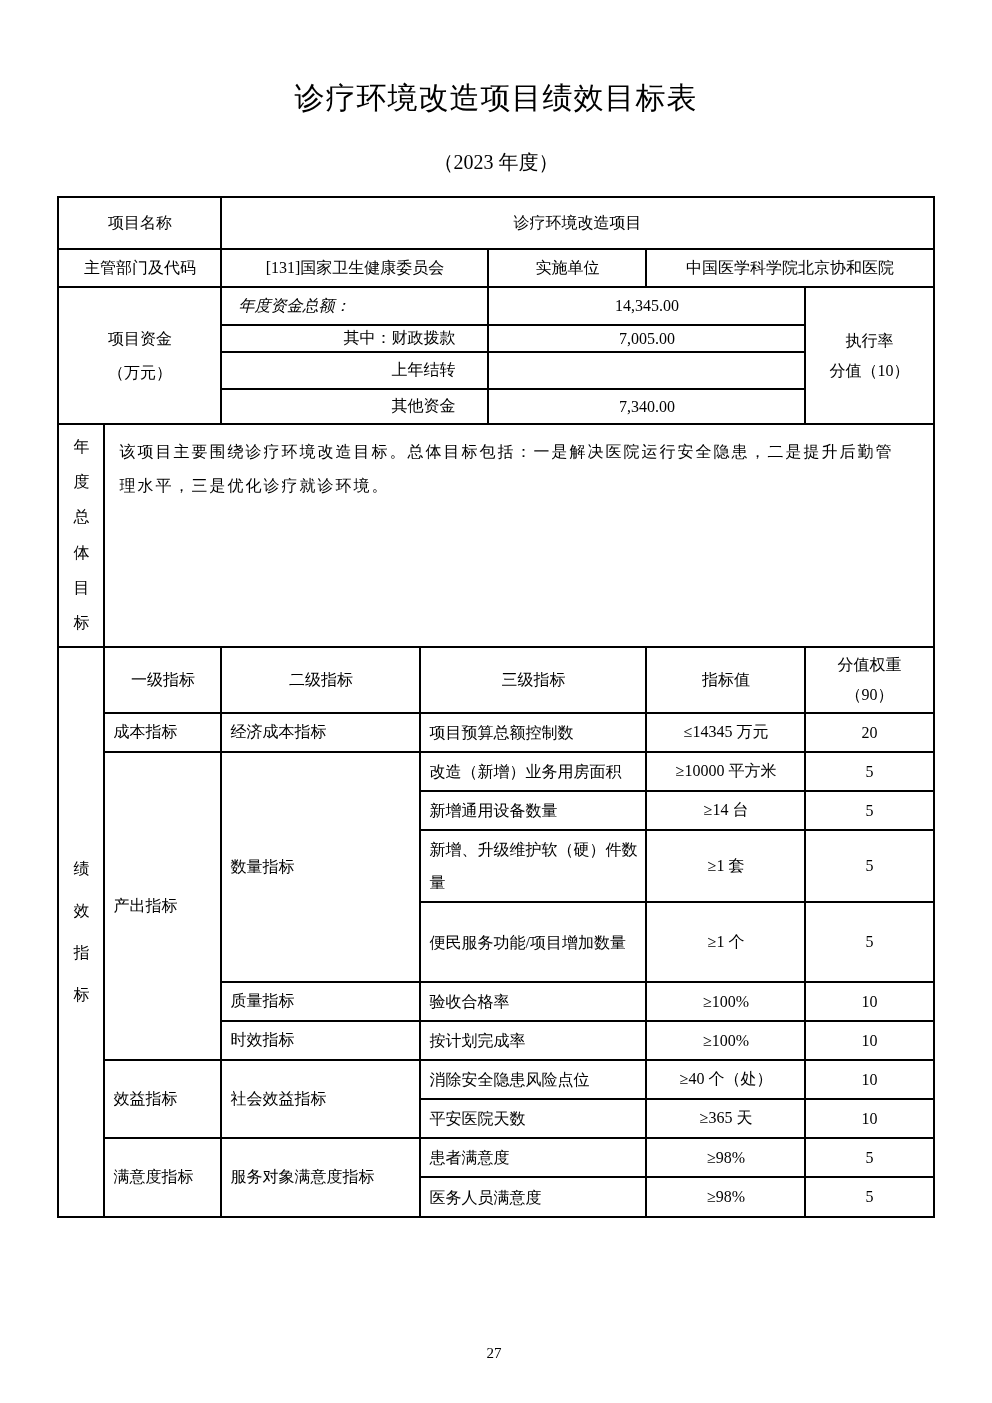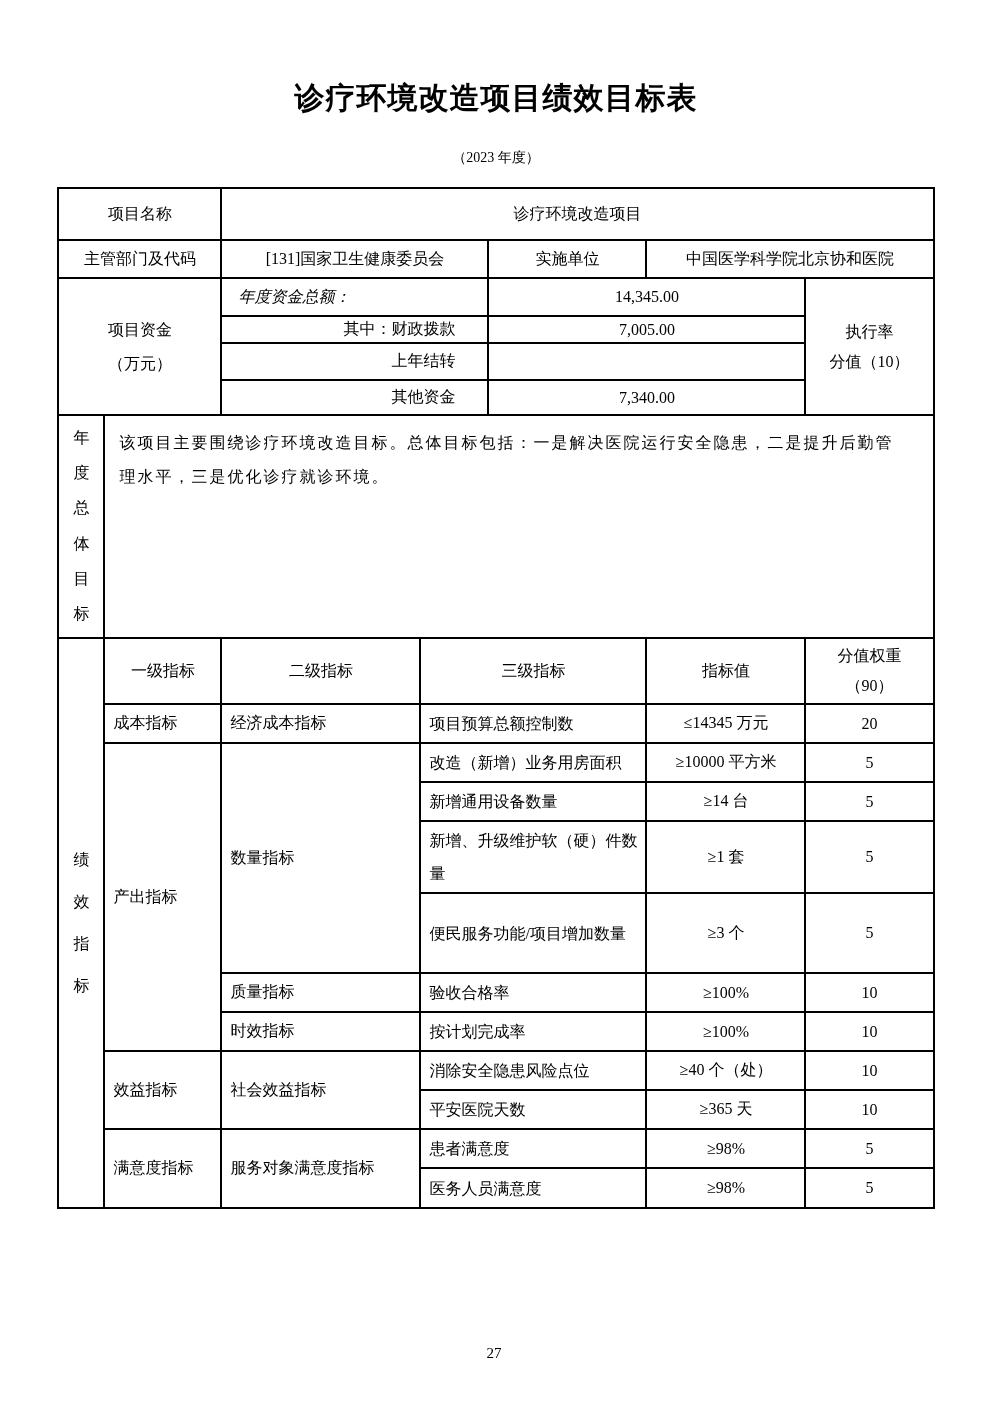--- a/index.html
+++ b/index.html
@@ -8,27 +8,27 @@
     width: 992px; height: 1403px;
     background: #ffffff;
     color: #000;
     font-family: "Liberation Serif", "DejaVu Serif", serif;
     position: relative;
   }
   .doc-title {
     padding-top: 78px;
     text-align: center;
     font-size: 30px;
-    font-weight: bold;
+    font-weight: normal;
     letter-spacing: 1px;
   }
   .doc-subtitle {
     margin-top: 30px;
     text-align: center;
-    font-size: 14px;
+    font-size: 20px;
   }
   table.main {
     border-collapse: collapse;
     table-layout: fixed;
     width: 875px;
     margin: 20px auto 0 auto;
   }
   td {
     border: 2px solid #000;
     font-size: 16px;
@@ -169,21 +169,21 @@
     <td class="c">≥14 台</td>
     <td class="c">5</td>
   </tr>
   <tr style="height:70px">
     <td colspan="2" class="l3">新增、升级维护软（硬）件数量</td>
     <td class="c">≥1 套</td>
     <td class="c">5</td>
   </tr>
   <tr style="height:80px">
     <td colspan="2" class="l3">便民服务功能/项目增加数量</td>
-    <td class="c">≥3 个</td>
+    <td class="c">≥1 个</td>
     <td class="c">5</td>
   </tr>
 
   <tr style="height:38px">
     <td class="l2">质量指标</td>
     <td colspan="2" class="l3">验收合格率</td>
     <td class="c">≥100%</td>
     <td class="c">10</td>
   </tr>
 

